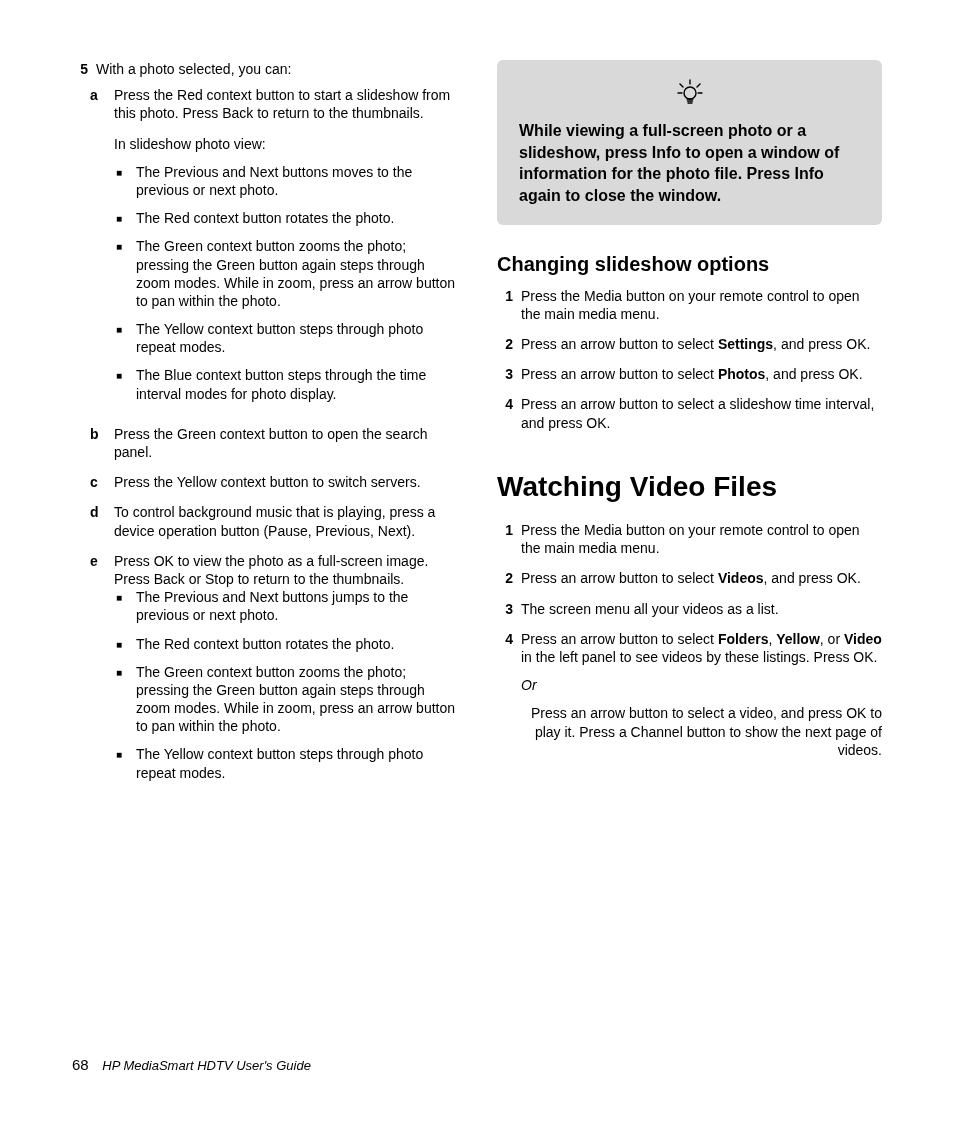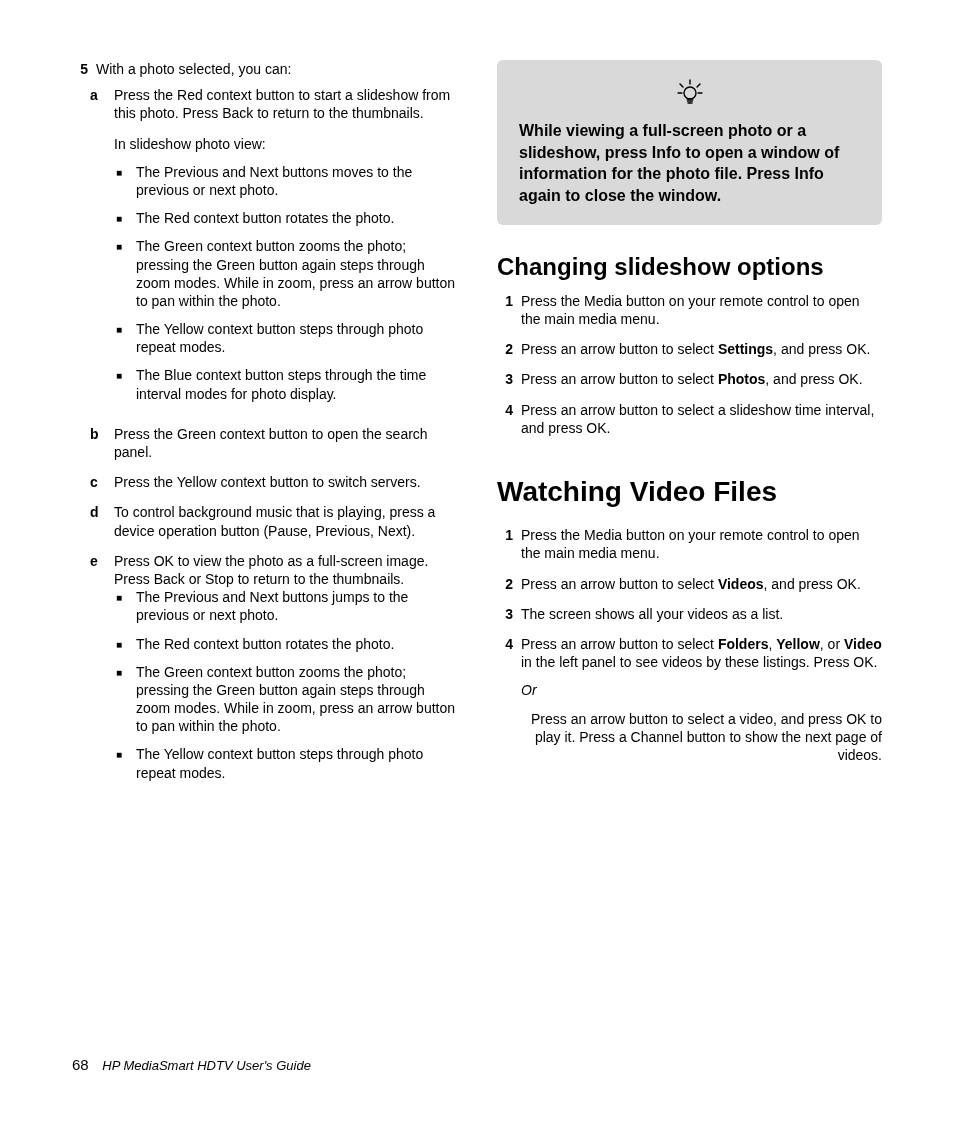--- a/index.html
+++ b/index.html
@@ -69,21 +69,21 @@
   .tipbox .icon {
     text-align: center;
     margin-bottom: 8px;
   }
   .tipbox .text {
     font-weight: bold;
     font-size: 16px;
     line-height: 1.35;
   }
   h2.sub {
-    font-size: 24px;
+    font-size: 20px;
     font-weight: bold;
     margin-bottom: 10px;
   }
   h1.main {
     font-size: 28px;
     font-weight: bold;
     margin: 37px 0 16px 0;
   }
   .intro { margin-bottom: 12px; }
   .steps .num-item { margin-bottom: 12px; }
@@ -227,21 +227,21 @@
       <div class="num-item">
         <div class="num">1</div>
         <div class="body">Press the Media button on your remote control to open the main media menu.</div>
       </div>
       <div class="num-item">
         <div class="num">2</div>
         <div class="body"><span>Press an arrow button to select </span><span class="bold">Videos</span><span>, and press OK.</span></div>
       </div>
       <div class="num-item">
         <div class="num">3</div>
-        <div class="body">The screen shows all your videos as a list.</div>
+        <div class="body">The screen menu all your videos as a list.</div>
       </div>
       <div class="num-item">
         <div class="num">4</div>
         <div class="body">
           <span>Press an arrow button to select </span><span class="bold">Folders</span><span>, </span><span class="bold">Yellow</span><span>, or </span><span class="bold">Video</span><span> in the left panel to see videos by these listings. Press OK.</span>
           <div class="or">Or</div>
           <div class="extra">Press an arrow button to select a video, and press OK to play it. Press a Channel button to show the next page of videos.</div>
         </div>
       </div>
     </div>

